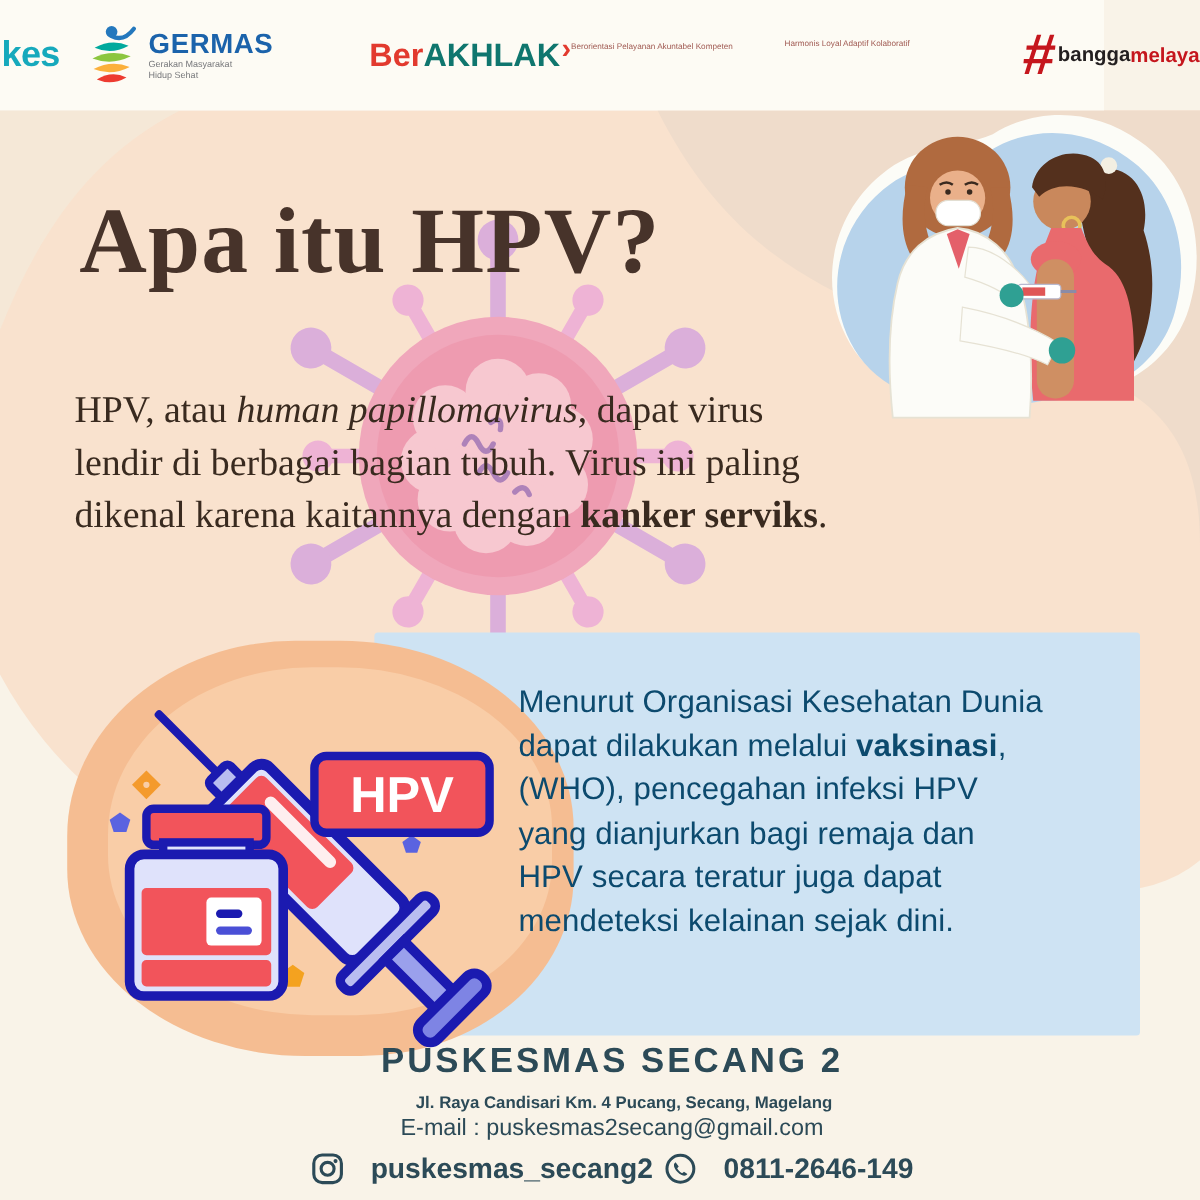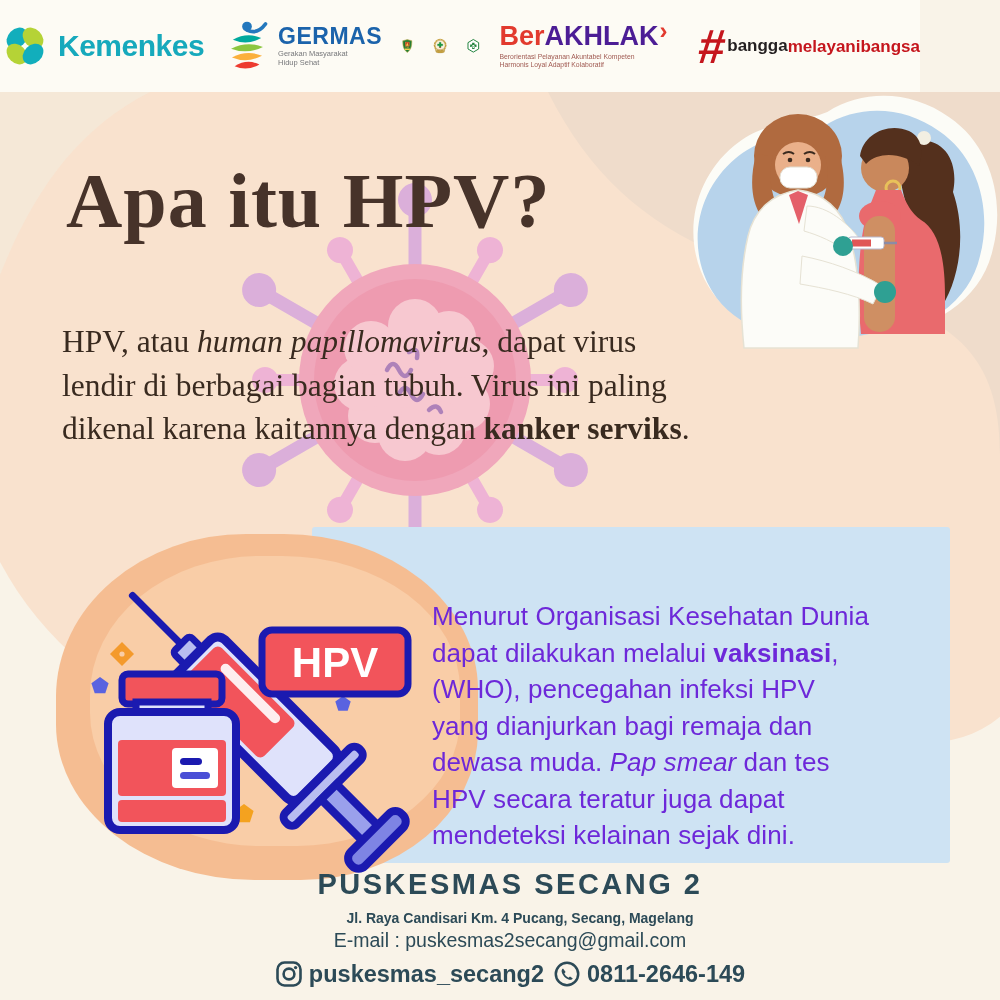--- a/index.html
+++ b/index.html
@@ -19,24 +19,24 @@
   
   .top-strip{
     left:0;top:0;width:920px;height:92px;background:#fdfbf4;
     display:flex;align-items:center;justify-content:center;gap:20px;
   }
   .logo-item{display:flex;align-items:center;gap:8px;}
   .kemenkes-text{font-size:30px;font-weight:bold;color:#16a9bc;letter-spacing:-0.5px;}
   .germas-block{display:flex;flex-direction:column;line-height:1;}
   .germas-text{font-size:23px;font-weight:bold;color:#1b63ab;letter-spacing:0.5px;}
   .germas-sub{font-size:7.5px;color:#77787b;margin-top:2px;line-height:1.15;}
-  .berakhlak-block{display:flex;flex-direction:column;line-height:1;}
+  .berakhlak-block{display:flex;flex-direction:row;line-height:1;}
   .berakhlak-row{display:flex;align-items:flex-start;}
   .ber{font-size:27px;font-weight:bold;color:#e23a2e;}
-  .akhlak{font-size:27px;font-weight:bold;color:#4c1d95;}
+  .akhlak{font-size:27px;font-weight:bold;color:#0f766e;}
   .chev{font-size:24px;font-weight:bold;color:#e23a2e;margin-left:1px;transform:translateY(-4px);}
   .berakhlak-sub{font-size:6.8px;color:#a05a52;margin-top:3px;line-height:1.25;width:178px;}
   .bangga-block{display:flex;align-items:center;}
   .hash{font-size:48px;font-weight:bold;font-style:italic;color:#c5161d;margin-right:3px;transform:skewX(-6deg);}
   .bangga-lines{display:flex;flex-direction:row;line-height:1;}
   .bangga-lines .l1{font-size:17px;font-weight:bold;color:#231f20;}
   .bangga-lines .l2,.bangga-lines .l3{font-size:17px;font-weight:bold;color:#c5161d;margin-top:1px;}
   
   .page-title{
     left:66px;top:156px;
@@ -45,40 +45,40 @@
   }
   .intro-text{
     left:62px;top:320px;width:840px;
     font-family:"Liberation Serif","DejaVu Serif",serif;
     font-size:31.5px;line-height:43.5px;color:#392a1f;
   }
   
   .info-card{left:312px;top:527px;width:638px;height:336px;background:#cee3f3;border-radius:3px;}
   .card-text{
     left:432px;top:566px;width:512px;
-    font-size:26px;line-height:36.5px;color:#6d28d9;letter-spacing:0.1px;margin-top:32px;
+    font-size:26px;line-height:36.5px;color:#0c4a6e;letter-spacing:0.1px;
   }
   .orange-blob{
     left:56px;top:534px;width:422px;height:346px;
     background:#f5bd92;
     border-radius:45% 46% 42% 47% / 47% 45% 43% 45%;
   }
   .orange-blob-inner{
     position:absolute;left:34px;top:22px;right:18px;bottom:34px;
     background:#f9cda7;
     border-radius:46% 48% 44% 46% / 48% 46% 44% 46%;
   }
   .vaccine-svg{position:absolute;left:0;top:0;width:422px;height:346px;}
   
   .footer{left:0;top:868px;width:1000px;text-align:center;color:#2c4a57;margin-left:10px;}
   .footer-name{font-size:29px;font-weight:bold;letter-spacing:2.5px;}
   .footer-address{font-size:14px;font-weight:bold;margin-top:9px;padding-left:20px;}
   .footer-email{font-size:19.5px;font-weight:normal;margin-top:3px;}
   .footer-contact{margin-top:8px;display:flex;align-items:center;justify-content:center;gap:9px;font-size:23.5px;font-weight:bold;}
-  .footer-contact .grp{display:flex;align-items:center;gap:6px;}
+  .footer-contact .grp{display:flex;align-items:center;gap:22px;}
 </style>
 </head>
 <body>
 
 <div class="abs peach-panel"></div>
 
 <svg class="abs bg-svg">
   <path d="M548,92 C610,215 700,262 870,300 C975,322 1000,380 1000,455 L1000,92 Z" fill="#efdccb"></path>
   <path d="M0,92 L150,92 C75,130 32,195 0,275 Z" fill="#f5e9d8" opacity="0.85"></path>
 </svg>
@@ -338,21 +338,20 @@
       <rect x="62" y="266" width="108" height="22" rx="4" fill="#f2545b"></rect>
     </g>
   </svg>
 </div>
 
 <div class="abs card-text">
     <div><span>Menurut Organisasi Kesehatan Dunia</span></div>
     <div><span>dapat dilakukan melalui </span><span style="font-weight: bold;">vaksinasi</span><span>,</span></div>
     <div><span>(WHO), pencegahan infeksi HPV</span></div>
     <div><span>yang dianjurkan bagi remaja dan</span></div>
-    <div><span>dewasa muda. </span><span style="font-style: italic;">Pap smear</span><span> dan tes</span></div>
     <div><span>HPV secara teratur juga dapat</span></div>
     <div><span>mendeteksi kelainan sejak dini.</span></div>
   </div>
 
 <div class="abs footer">
   <div class="footer-name">PUSKESMAS SECANG 2</div>
   <div class="footer-address">Jl. Raya Candisari Km. 4 Pucang, Secang, Magelang</div>
   <div class="footer-email">E-mail : puskesmas2secang@gmail.com</div>
   <div class="footer-contact">
     <div class="grp">

